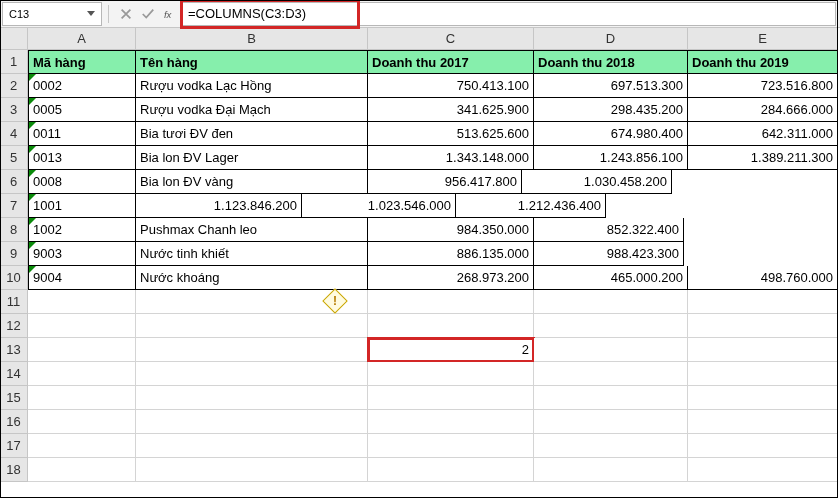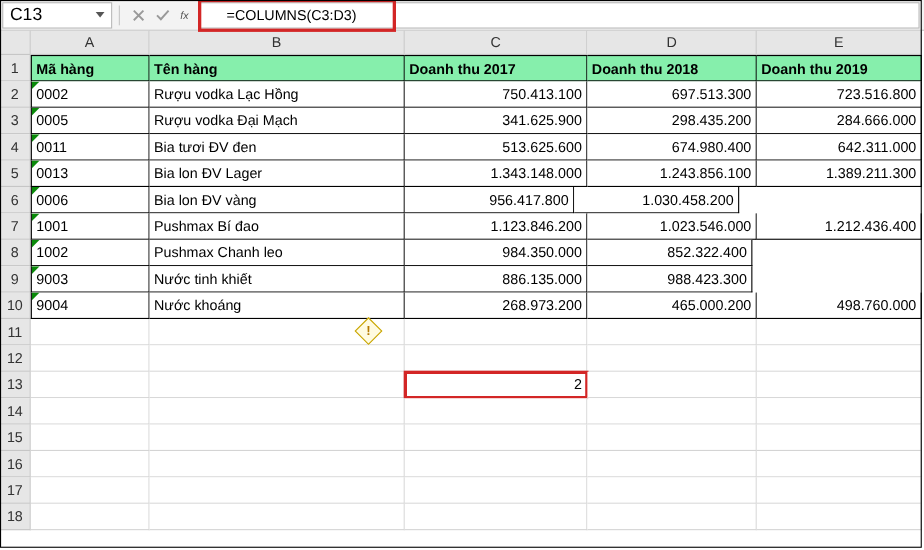--- a/index.html
+++ b/index.html
@@ -27,21 +27,21 @@
     border: 1px solid #b7b7b7;
     display: flex;
     align-items: center;
     padding: 0 6px;
     margin-left: 2px;
   }
   .namebox input {
     border: none;
     outline: none;
     width: 70px;
-    font-size: 16px;
+    font-size: 11px;
     background: transparent;
   }
   .nb-drop {
     width: 0; height: 0;
     border-left: 4px solid transparent;
     border-right: 4px solid transparent;
     border-top: 5px solid #555;
     margin-left: auto;
   }
   .fbar-sep {
@@ -54,21 +54,21 @@
     cursor: default;
   }
   .fbar-btn svg { width: 14px; height: 14px; }
   .fbar-input-wrap {
     flex: 1;
     height: 24px;
     background: #fff;
     border: 1px solid #b7b7b7;
     display: flex;
     align-items: center;
-    padding: 0 24px;
+    padding: 0 6px;
     margin-right: 4px;
     position: relative;
   }
   .fbar-input-wrap input {
     border: none; outline: none; width: 100%; font-size: 13px;
     background: transparent;
   }
   .fbar-highlight {
     position: absolute;
     left: -2px; top: -4px;
@@ -259,28 +259,27 @@
             <div class="cell data-cell wE num">642.311.000</div>
           </div>
           <div class="row">
             <div class="cell data-cell wA greentri">0013</div>
             <div class="cell data-cell wB">Bia lon ĐV Lager</div>
             <div class="cell data-cell wC num">1.343.148.000</div>
             <div class="cell data-cell wD num">1.243.856.100</div>
             <div class="cell data-cell wE num">1.389.211.300</div>
           </div>
           <div class="row">
-            <div class="cell data-cell wA greentri">0006</div>
+            <div class="cell data-cell wA greentri">0008</div>
             <div class="cell data-cell wB">Bia lon ĐV vàng</div>
             <div class="cell data-cell wD num">956.417.800</div>
             <div class="cell data-cell wE num">1.030.458.200</div>
           </div>
           <div class="row">
             <div class="cell data-cell wA greentri">1001</div>
-            <div class="cell data-cell wB">Pushmax Bí đao</div>
             <div class="cell data-cell wC num">1.123.846.200</div>
             <div class="cell data-cell wD num">1.023.546.000</div>
             <div class="cell data-cell wE num">1.212.436.400</div>
           </div>
           <div class="row">
             <div class="cell data-cell wA greentri">1002</div>
             <div class="cell data-cell wB">Pushmax Chanh leo</div>
             <div class="cell data-cell wC num">984.350.000</div>
             <div class="cell data-cell wE num">852.322.400</div>
           </div>

